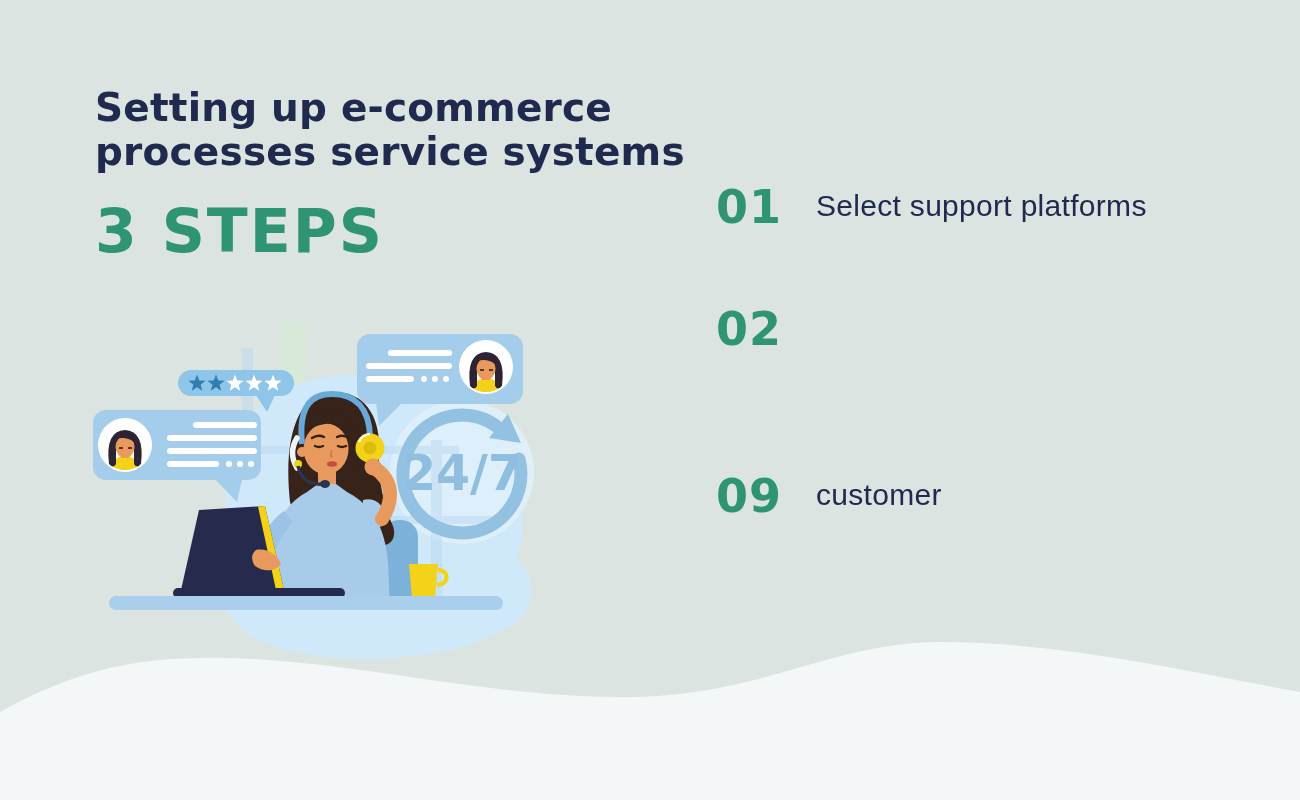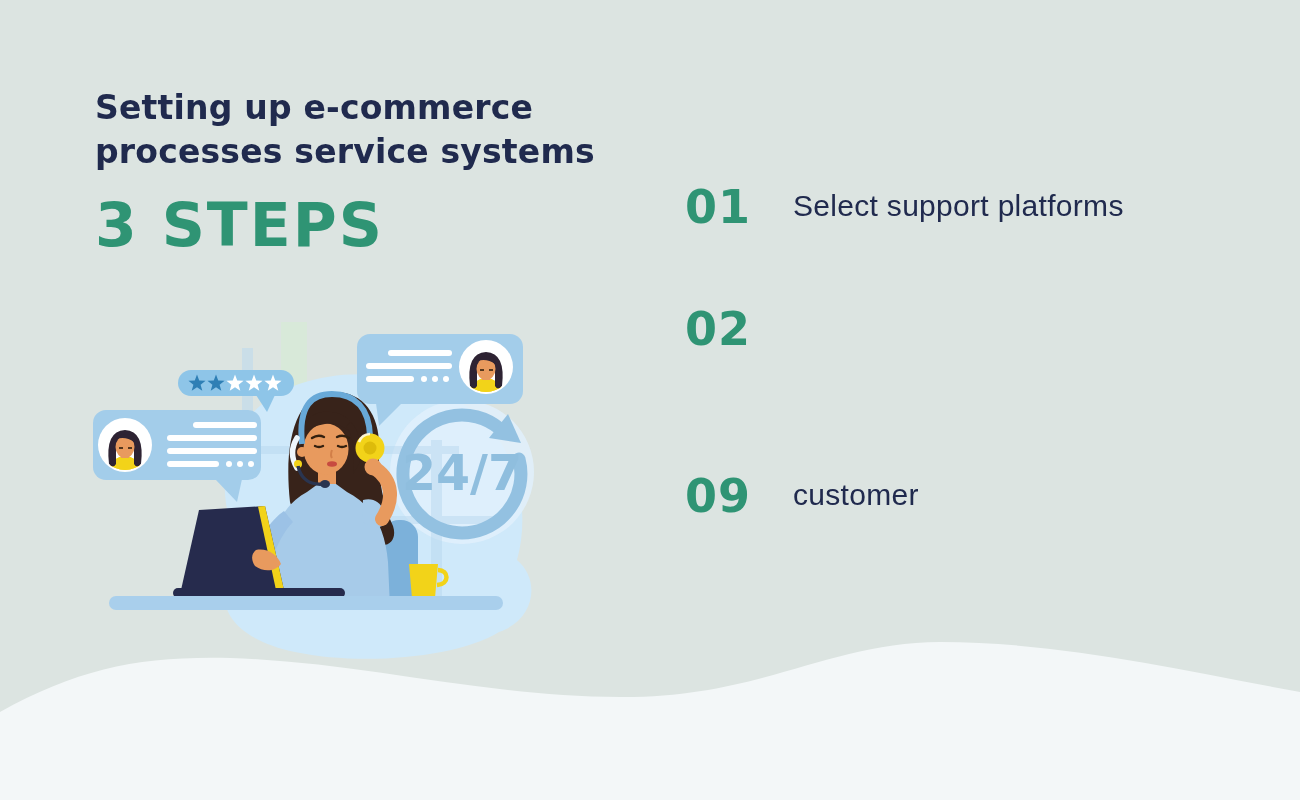--- a/index.html
+++ b/index.html
@@ -7,27 +7,27 @@
     --blob:#cfe9fa; --bubble:#a3cdea; --bubble_deep:#8ec5e8; --badge_blue:#8fbede;
     --yellow:#f2d319; --skin:#e89a5e; --hair:#38231a; --shirt:#a7cbe9;
     --laptop:#262b4d; --desk:#a9cfec; --chair:#7cb1da; --mint:#d8e9d9;
     --star_filled:#2f7fb5; --star_empty:#ffffff;
   }
   *{margin:0;padding:0;box-sizing:border-box;}
   html,body{width:1300px;height:800px;overflow:hidden;}
   body{position:relative;background:var(--background);font-family:"DejaVu Sans","Liberation Sans",sans-serif;}
   .wave-svg{position:absolute;left:0;top:0;width:1300px;height:800px;}
   .header{position:absolute;left:95px;top:86px;}
-  .title{color:var(--navy);font-size:33px;line-height:44px;font-weight:bold;letter-spacing:.2px;}
-  .subtitle{color:var(--green);font-size:60px;font-weight:bold;letter-spacing:2px;margin-top:16px;}
+  .title{color:var(--navy);font-size:39px;line-height:44px;font-weight:bold;letter-spacing:.2px;}
+  .subtitle{color:var(--green);font-size:60px;font-weight:bold;letter-spacing:2px;margin-top:22px;}
   .steps{position:absolute;left:685px;top:0;width:560px;}
   .step{position:absolute;display:flex;align-items:flex-end;gap:34px;}
   .step-1{top:181px;} .step-2{top:304px;} .step-3{top:470px;}
-  .step-number{color:var(--green);font-size:46px;font-weight:bold;line-height:50px;letter-spacing:1px;min-width:58px;}
-  .step-text{font-family:"Liberation Sans",sans-serif;color:var(--navy);font-size:30px;line-height:49px;font-weight:400;letter-spacing:.3px;padding-bottom:2px;margin-left:8px;}
+  .step-number{color:var(--green);font-size:46px;font-weight:bold;line-height:50px;letter-spacing:1px;min-width:58px;margin-left:31px;}
+  .step-text{font-family:"Liberation Sans",sans-serif;color:var(--navy);font-size:30px;line-height:49px;font-weight:400;letter-spacing:.3px;padding-bottom:2px;}
   .illustration{position:absolute;left:85px;top:322px;width:470px;height:345px;}
 </style>
 </head>
 <body>
 
 <svg class="wave-svg" viewBox="0 0 1300 800" aria-hidden="true">
   <path d="M 0 712 C 80 668 140 656 230 658 C 360 662 480 696 620 697 C 760 698 830 642 940 642 C 1060 642 1180 670 1300 692 L 1300 800 L 0 800 Z" fill="#f3f7f8"></path>
 </svg>
 
 <div class="header">

